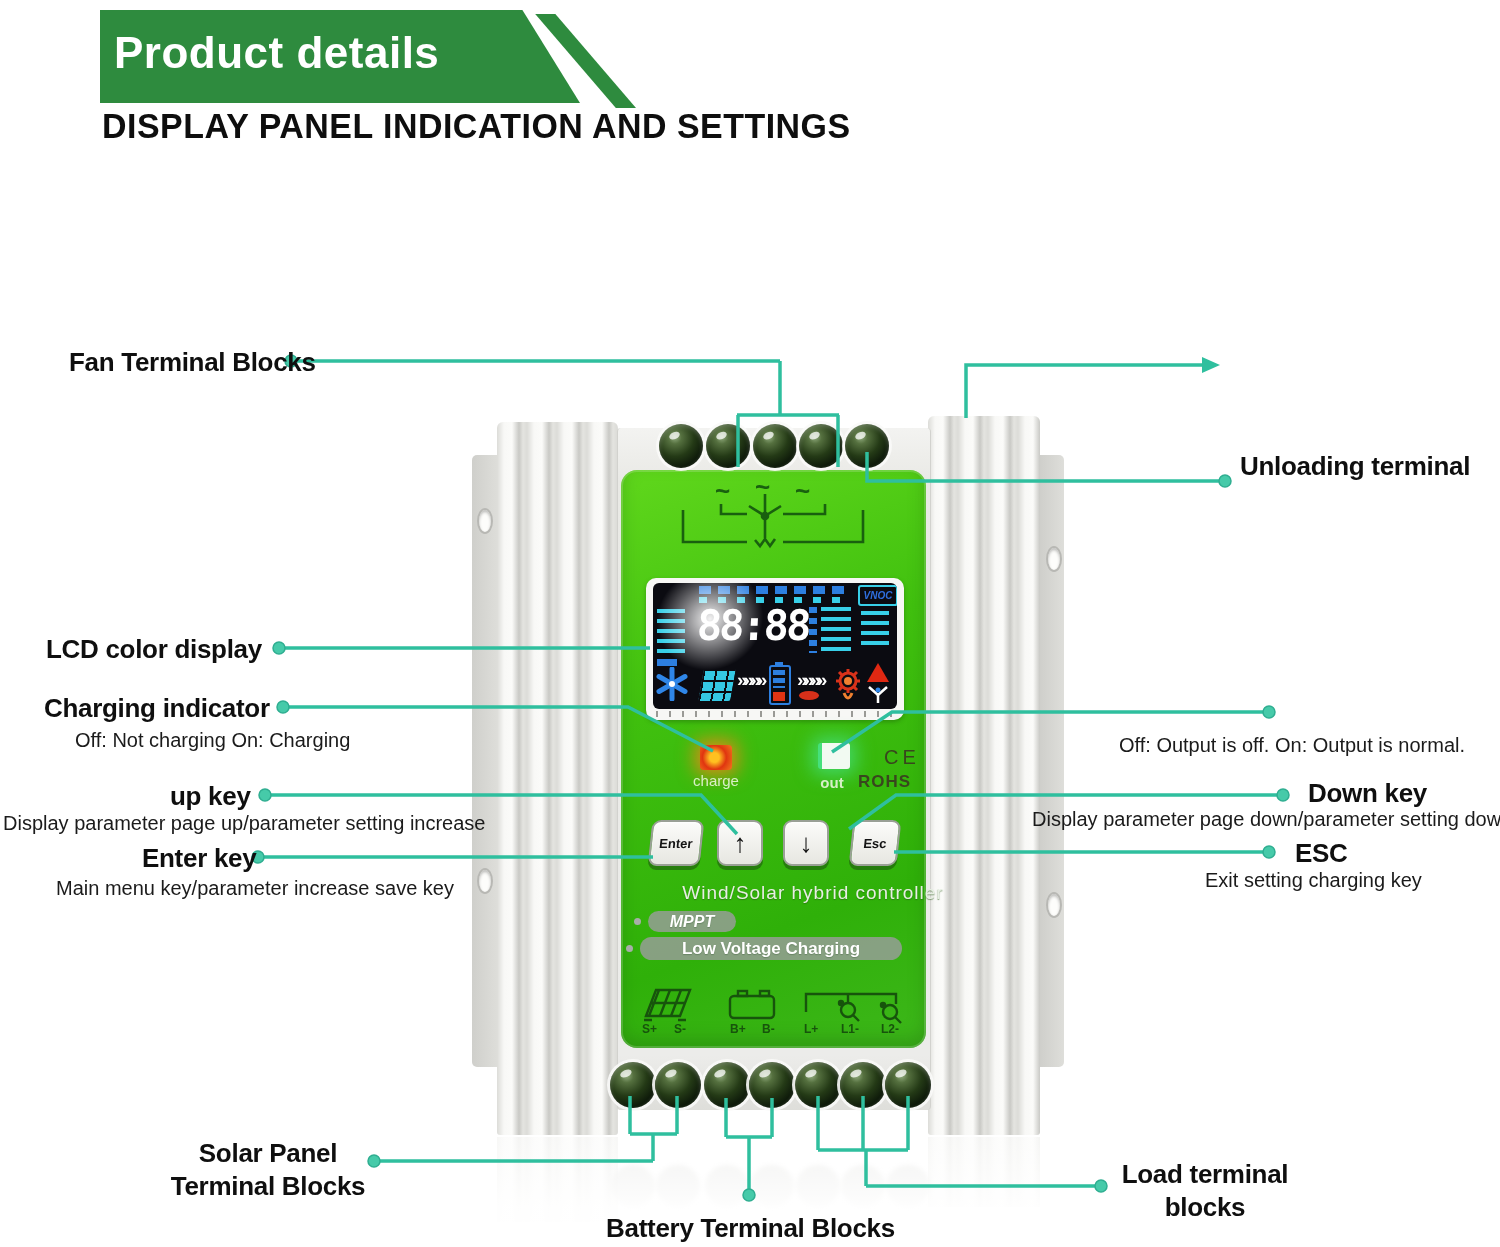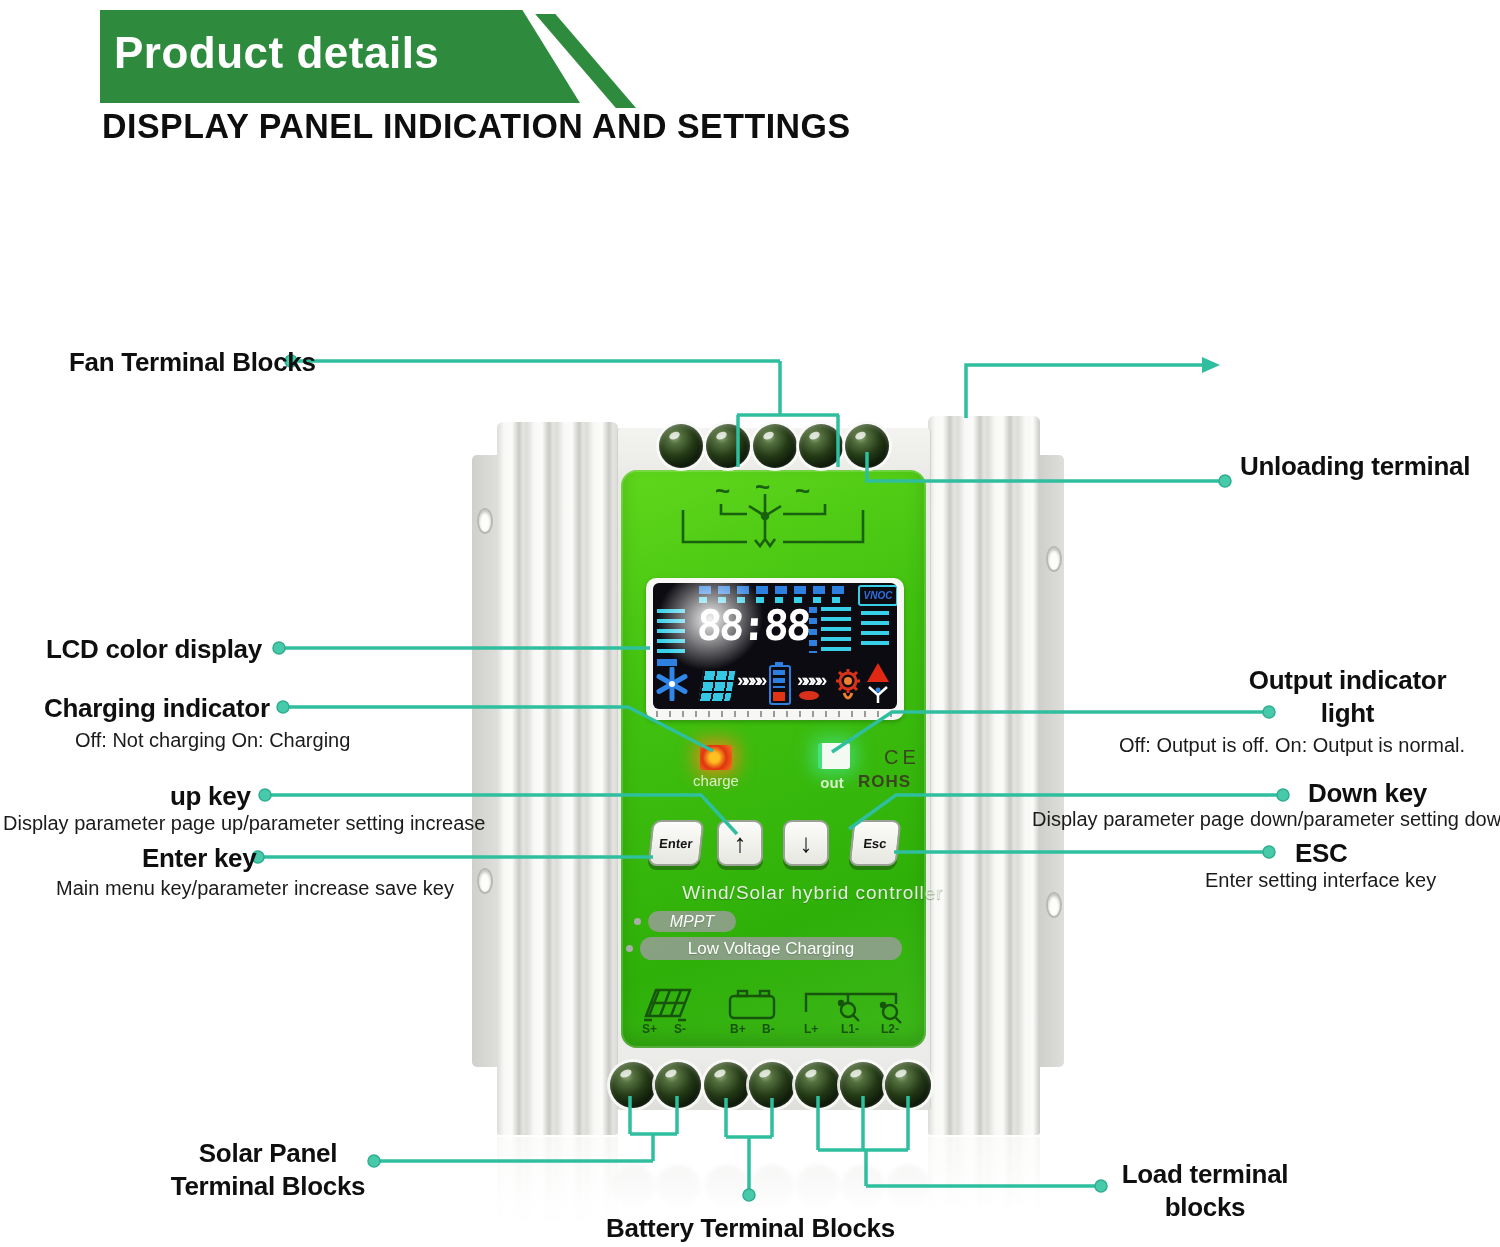--- a/index.html
+++ b/index.html
@@ -70,21 +70,21 @@
         border-left:4px solid #46e07c;box-shadow:0 0 18px 6px rgba(70,225,130,.75);}
   .led-label{font-size:15px;color:rgba(228,244,214,.92);text-align:center;z-index:14;}
   .cert{color:#39461e;z-index:14;}
   .btn{background:linear-gradient(#fcfcfa,#e7e7e1);border:2px solid #9aa096;border-radius:9px;z-index:14;
         box-shadow:0 4px 0 rgba(25,70,15,.5), inset 0 1px 2px #ffffff;
         display:flex;align-items:center;justify-content:center;color:#141414;}
   .btn.small-label{font-size:13px;font-weight:700;transform:skewX(-6deg);}
   .btn.arrow{font-size:26px;font-weight:700;}
   .brand-title{left:646px;top:882px;width:334px;text-align:center;font-size:19px;font-weight:400;
         color:#e7efe3;letter-spacing:1px;text-shadow:0 1px 1px rgba(40,90,20,.55);z-index:14;}
-  .pill{background:rgba(150,158,150,.85);border-radius:12px;color:#ffffff;font-weight:400;
+  .pill{background:rgba(150,158,150,.85);border-radius:12px;color:#ffffff;font-weight:700;
         display:flex;align-items:center;justify-content:center;z-index:14;text-shadow:0 1px 1px rgba(60,90,60,.4);}
   .pill-dot{width:7px;height:7px;border-radius:50%;background:#a8aea8;z-index:14;}
   
   .refl-screw{background:#e9e9e7;border-radius:50%;opacity:.75;filter:blur(2px);z-index:3;}
   .refl-fins{background:repeating-linear-gradient(90deg,#e8e8e4 0px,#f6f6f4 7px,#f9f9f7 15px,#e0e0dc 22px,#efefeb 26px,#e8e8e4 30px);
         opacity:.45;z-index:3;}
   .refl-fade{left:440px;top:1112px;width:640px;height:135px;z-index:4;
         background:linear-gradient(180deg,rgba(255,255,255,0),rgba(255,255,255,.9) 70%,#ffffff);}
   #callout-svg{position:absolute;left:0;top:0;z-index:50;pointer-events:none;}
 </style>
@@ -307,29 +307,25 @@
 
   <div class="abs lbl" style="left:30px;top:347px;margin-left:39px;">Fan Terminal Blocks</div>
   <div class="abs lbl" style="left:1240px;top:451px;">Unloading terminal</div>
   <div class="abs lbl" style="left:46px;top:634px;">LCD color display</div>
   <div class="abs lbl" style="left:44px;top:693px;">Charging indicator</div>
   <div class="abs desc" style="left:75px;top:729px;">Off: Not charging On: Charging</div>
   <div class="abs lbl" style="left:170px;top:781px;">up key</div>
   <div class="abs desc" style="left:3px;top:812px;">Display parameter page up/parameter setting increase</div>
   <div class="abs lbl" style="left:142px;top:843px;">Enter key</div>
   <div class="abs desc" style="left:56px;top:877px;">Main menu key/parameter increase save key</div>
-  <div class="abs lbl2" style="left:1235px;top:664px;width:225px;">
-    <span>Output indicator</span><br>
-    <span>light</span>
-  </div>
   <div class="abs desc-c" style="left:1112px;top:734px;width:360px;">Off: Output is off. On: Output is normal.</div>
   <div class="abs lbl" style="left:1308px;top:778px;">Down key</div>
   <div class="abs desc" style="left:1032px;top:808px;">Display parameter page down/parameter setting down</div>
   <div class="abs lbl" style="left:1295px;top:838px;">ESC</div>
-  <div class="abs desc" style="left:1205px;top:869px;">Enter setting interface key</div>
+  <div class="abs desc" style="left:1205px;top:869px;">Exit setting charging key</div>
   <div class="abs lbl2" style="left:168px;top:1137px;width:200px;">
     <span>Solar Panel</span><br>
     <span>Terminal Blocks</span>
   </div>
   <div class="abs lbl2" style="left:598px;top:1212px;width:305px;">Battery Terminal Blocks</div>
   <div class="abs lbl2" style="left:1110px;top:1158px;width:190px;">
     <span>Load terminal</span><br>
     <span>blocks</span>
   </div>
 

